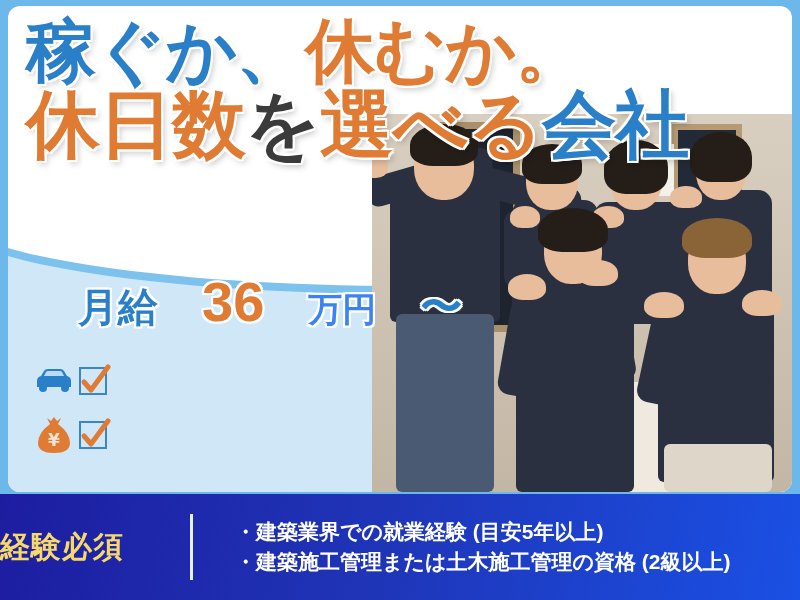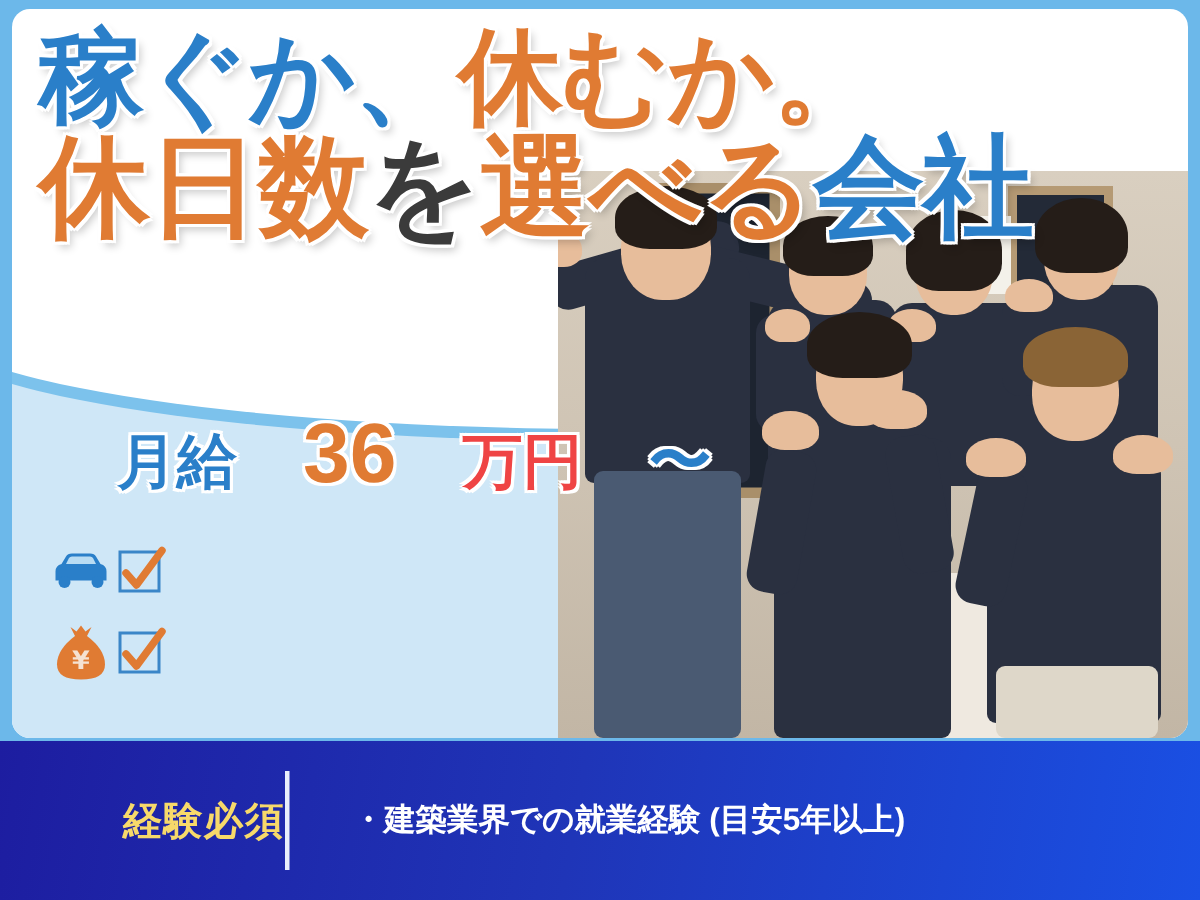--- a/index.html
+++ b/index.html
@@ -183,21 +183,21 @@
   }
   .salary span {
     font-weight: bold;
     text-shadow:
        2px 0 0 #fff, -2px 0 0 #fff, 0 2px 0 #fff, 0 -2px 0 #fff,
        2px 2px 0 #fff, -2px 2px 0 #fff, 2px -2px 0 #fff, -2px -2px 0 #fff;
     margin-left: 44px;
   }
   .sal-label { font-size: 40px; color: #2a7fc9; }
   .sal-num   { font-size: 56px; color: #e07b33; }
-  .sal-unit  { font-size: 40px; color: #ef4444; }
+  .sal-unit  { font-size: 34px; color: #3b82f6; }
   .sal-tilde { font-size: 42px; color: #2a7fc9; }
 
   
   .perks {
     position: absolute;
     left: 24px;
     top: 348px;
     z-index: 6;
   }
   .perk-row {
@@ -243,22 +243,22 @@
     left: 0;
     bottom: 0;
     width: 800px;
     height: 106px;
     background: linear-gradient(100deg, #1d1da0 0%, #1f35b8 48%, #1a50e4 100%);
     display: flex;
     align-items: center;
   }
   .req-badge {
     flex: 0 0 190px;
-    text-align: right;
-    font-size: 26px;
+    text-align: left;
+    font-size: 30px;
     font-weight: bold;
     color: #f7d96a;
     letter-spacing: 1px;
   }
   .req-divider {
     flex: 0 0 3px;
     width: 3px;
     height: 66px;
     background: #e8eefc;
   }
@@ -395,16 +395,17 @@
       </div>
 
     </div>
   </div>
 
   <div class="reqbar">
     <div class="req-badge">経験必須</div>
     <div class="req-divider"></div>
     <div class="req-list">
       <div class="req-item">・建築業界での就業経験 (目安5年以上)</div>
+      <div class="req-item">・建築施工管理または土木施工管理の資格 (2級以上)</div>
     </div>
   </div>
 
 </div>
 
 </body></html>

